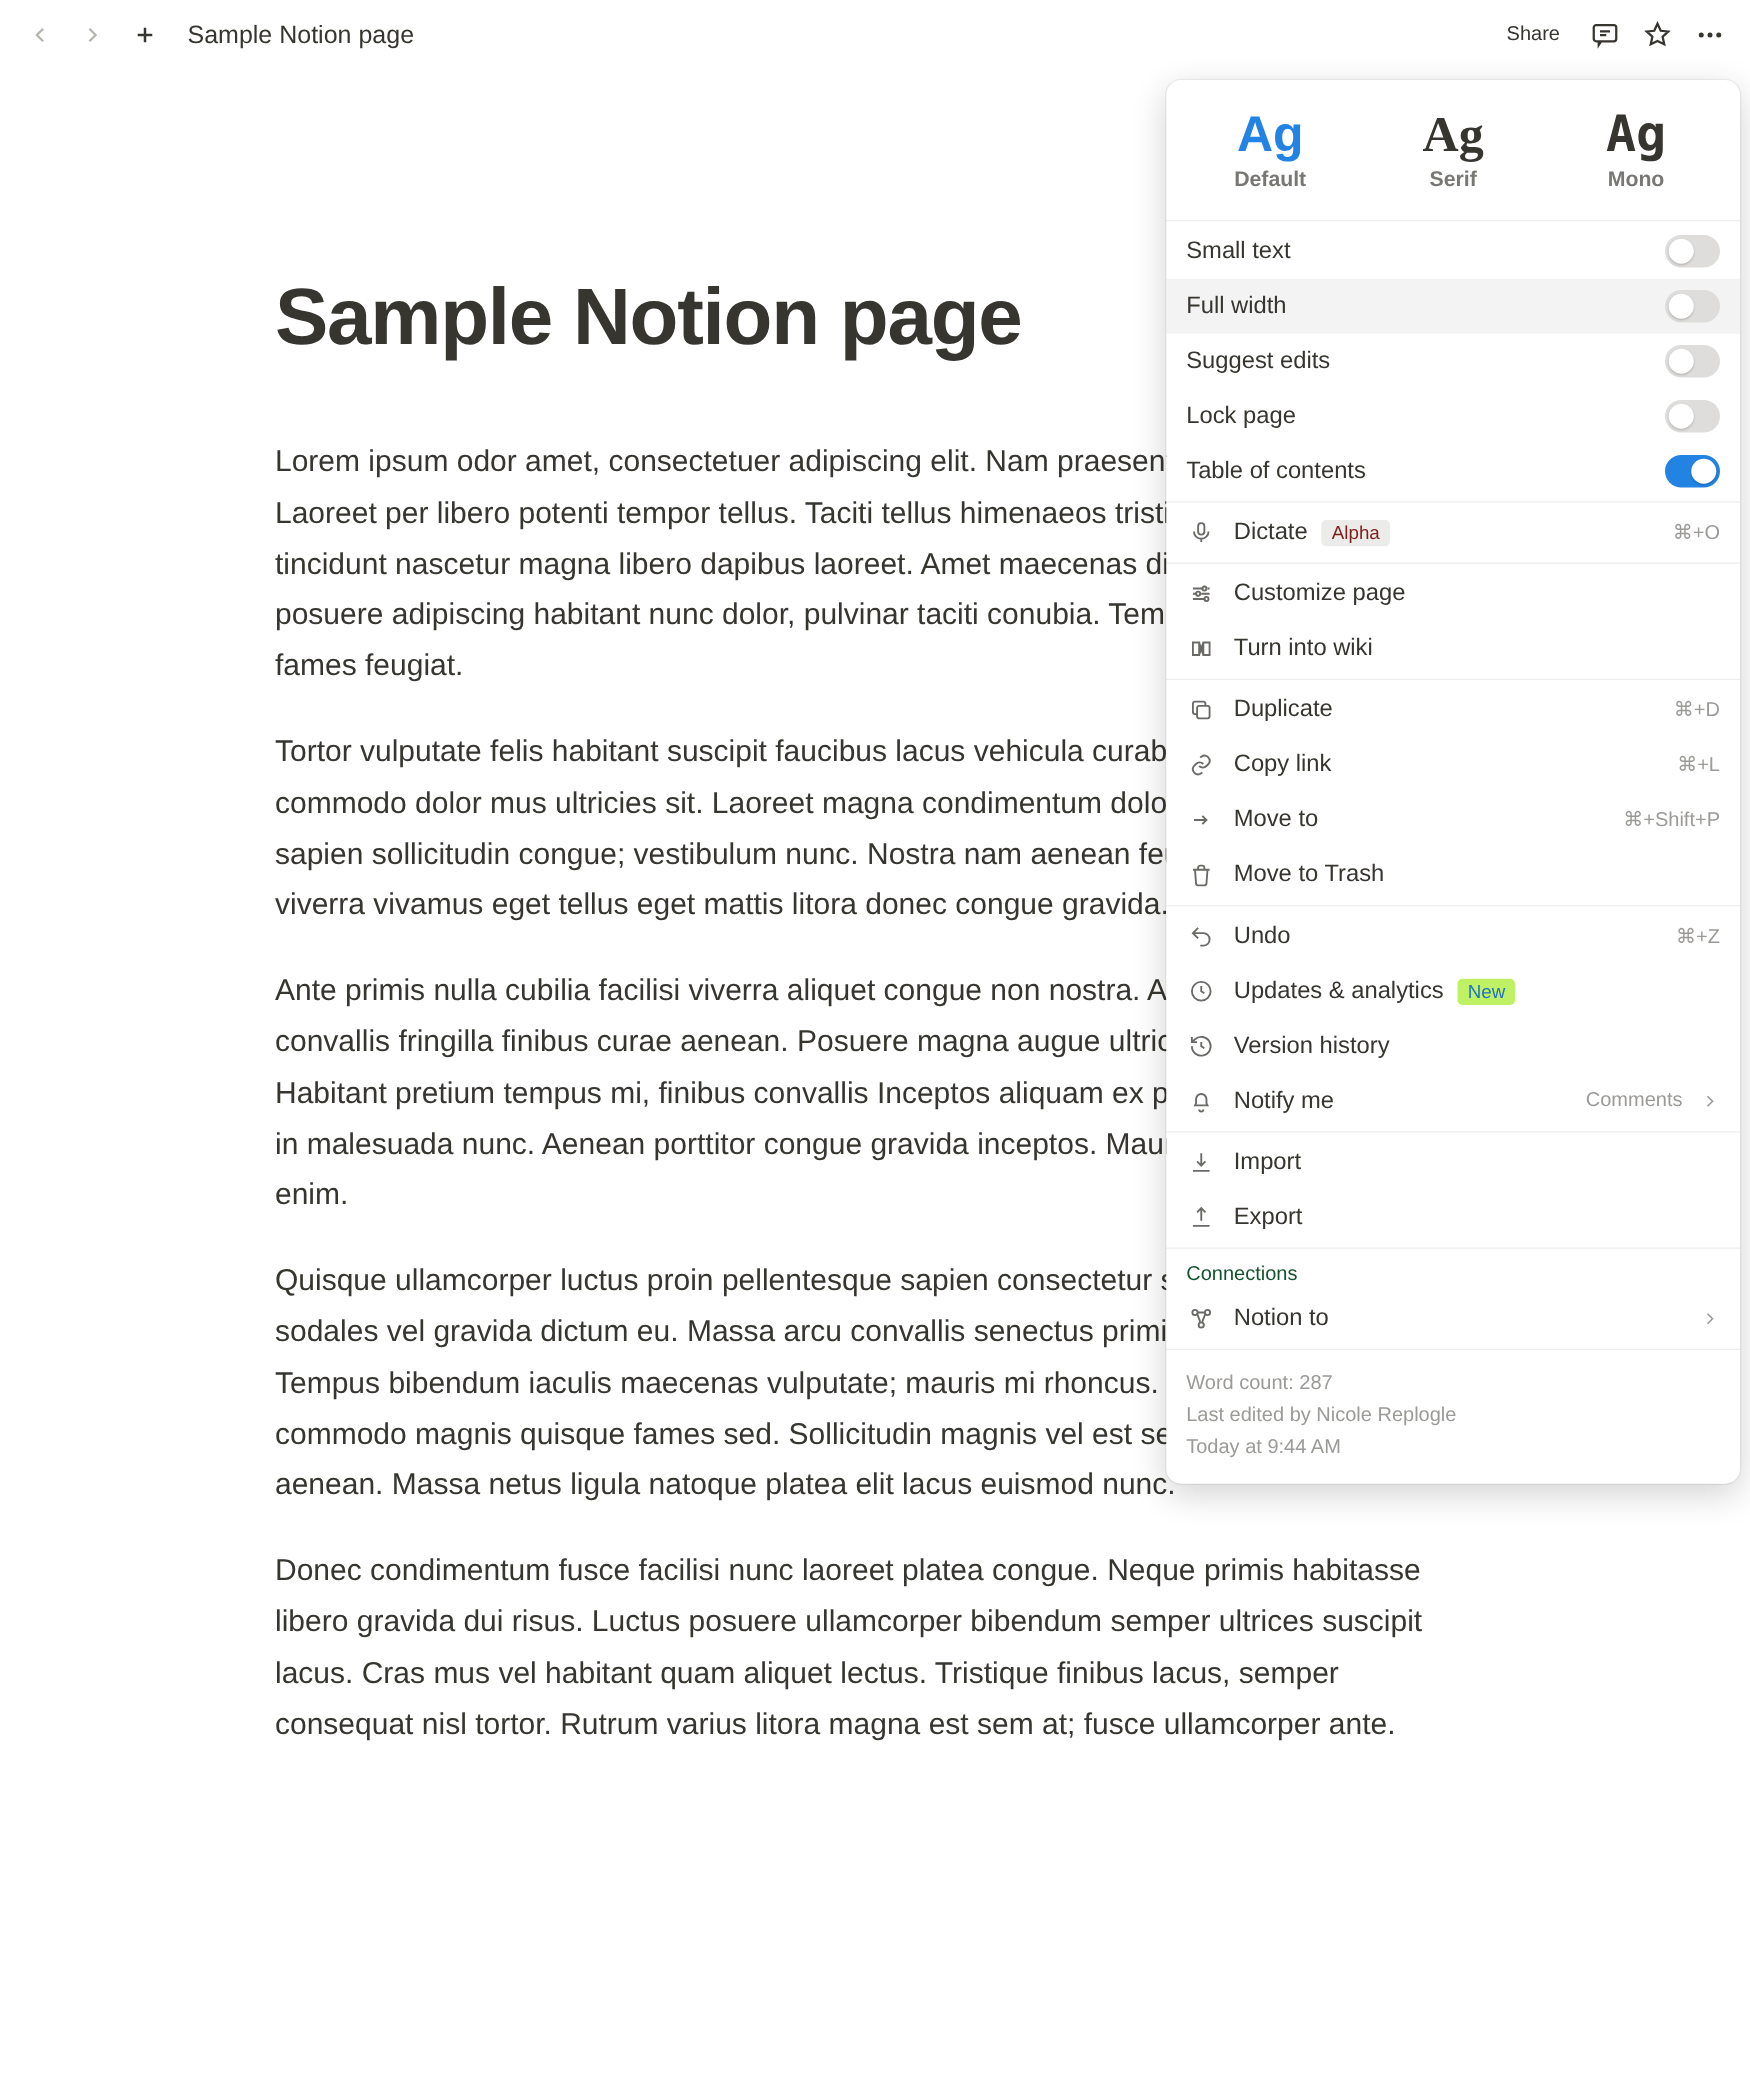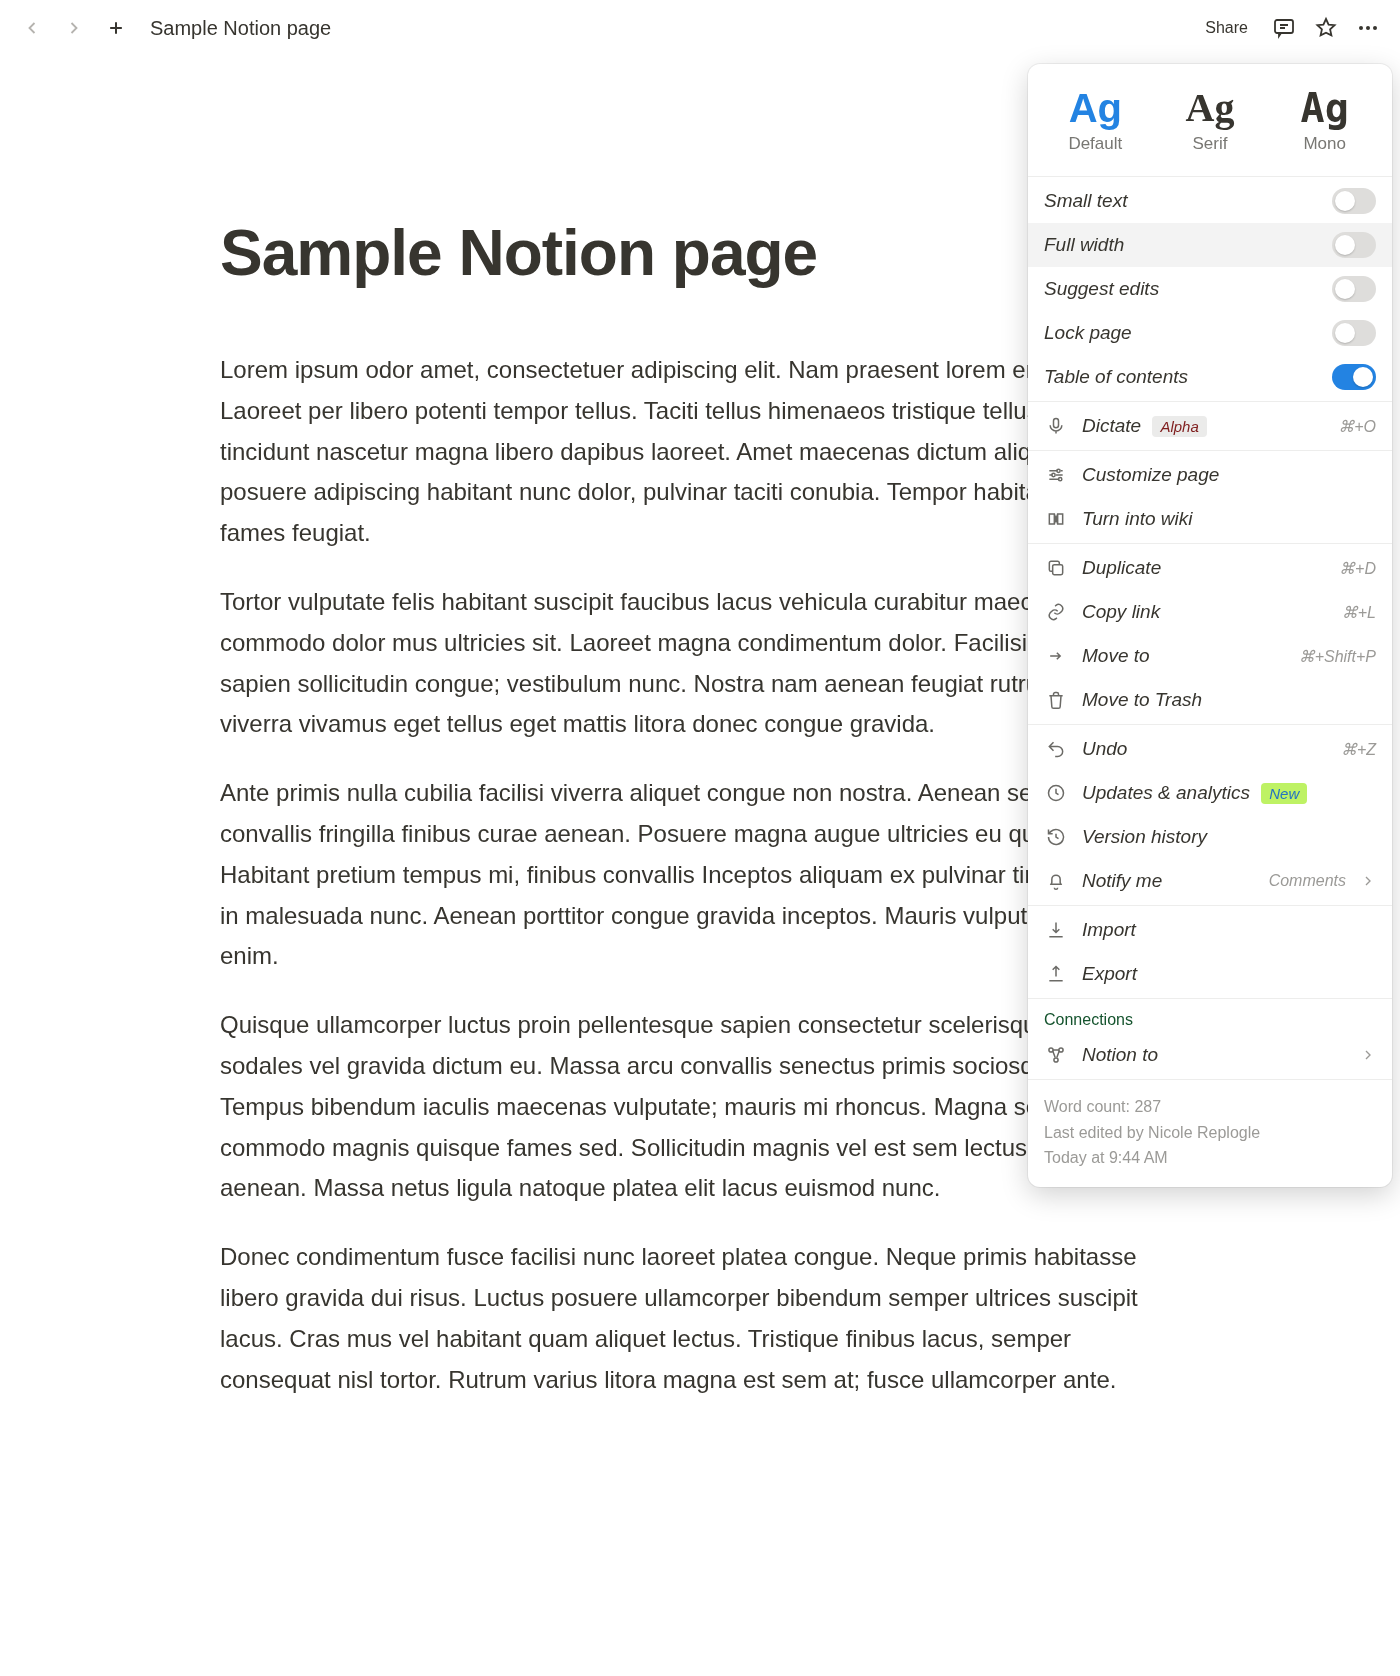--- a/index.html
+++ b/index.html
@@ -60,44 +60,43 @@
   line-height: 1.7;
   color: #37352f;
   margin-bottom: 28px;
 }
 
 
 .menu {
   position: absolute;
   top: 64px;
   right: 8px;
-  width: 364px;
+  width: 459px;
   background: #fff;
   border-radius: 12px;
   box-shadow: 0 8px 28px rgba(0,0,0,.18), 0 0 0 1px rgba(15,15,15,.06);
   overflow: hidden;
   font-size: 19px;
 }
 .font-row { display:flex; padding: 18px 10px 14px; }
 .font-opt { flex:1; text-align:center; cursor:pointer; border-radius:8px; padding:6px 0; }
 .font-opt .ag { font-size: 40px; font-weight:700; line-height:1; }
-.font-opt .lbl { font-size: 17px; color:#787773; margin-top:6px; }
+.font-opt .lbl { font-size: 17px; color:#787773; margin-top:6px;font-weight:bold; }
 .font-opt.default .ag { color:#2383e2; font-family: -apple-system, sans-serif; }
 .font-opt.serif .ag { font-family: Georgia, "Times New Roman", serif; color:#37352f; }
 .font-opt.mono .ag { font-family: ui-monospace, Menlo, monospace; color:#37352f; }
 
 .divider { height:1px; background: rgba(55,53,47,.09); margin: 2px 0; }
 
 .row {
   display:flex; align-items:center;
   padding: 8px 16px;
   gap: 14px;
   cursor:pointer;
   min-height: 44px;
-  font-style: italic;
 }
 .row.highlight { background: rgba(55,53,47,.06); justify-content: flex-end; }
 .row .ico { width:24px; height:24px; display:flex; align-items:center; justify-content:center; color:#6b6a66; flex-shrink:0; }
 .row .label { flex:1; color:#37352f; }
 .row .right { color:#9b9a97; font-size:16px; }
 .row .chevron { color:#9b9a97; }
 
 .toggle {
   width: 44px; height: 26px; border-radius: 13px;
   background: #dedddb; position: relative; flex-shrink:0;

